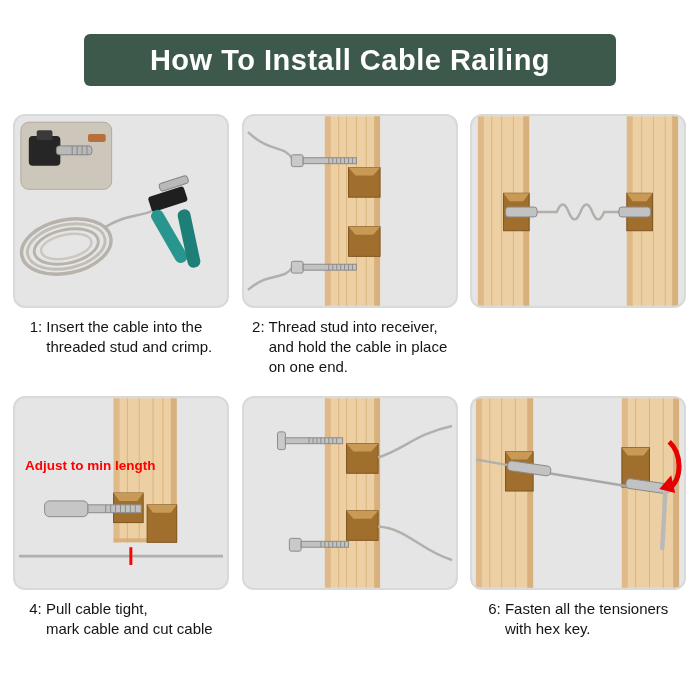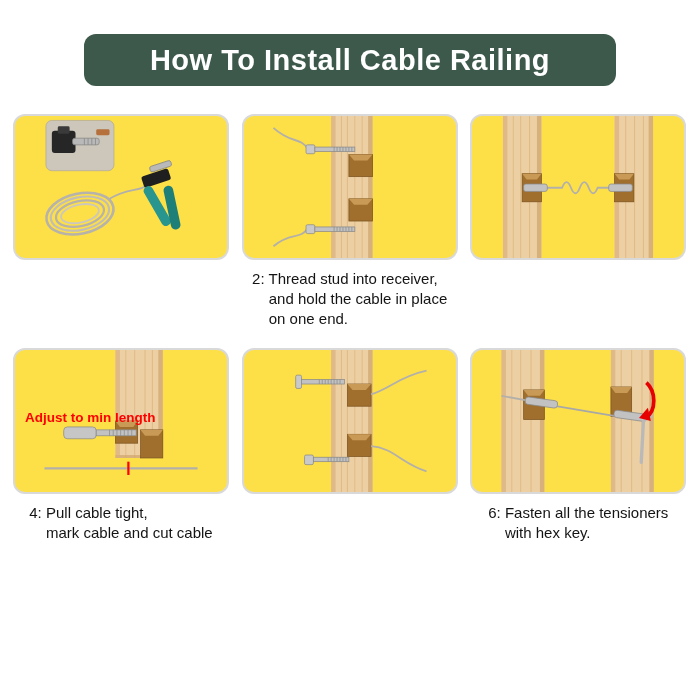--- a/index.html
+++ b/index.html
@@ -2,34 +2,34 @@
 <html><head>
 <meta charset="utf-8">
 <style>
   html,body { margin:0; padding:0; }
   body {
     width:700px; height:700px; background:#ffffff; overflow:hidden;
     font-family:"Liberation Sans", sans-serif;
   }
   .header {
     width:532px; height:52px; margin:34px auto 0; background:#3d594b;
-    border-radius:12px; display:flex; align-items:center; justify-content:center;
+    border-radius:6px; display:flex; align-items:center; justify-content:center;
   }
   .header-title {
     color:#ffffff; font-size:29px; font-weight:bold; letter-spacing:.5px;
   }
   .grid {
     width:674px; margin:28px auto 0;
     display:grid; grid-template-columns:repeat(3,1fr);
     column-gap:12px;
   }
   .cell { width:216px; }
   .panel {
-    height:146px; border:2px solid #d9d9d9; border-radius:12px;
-    background:#fde047; overflow:hidden; position:relative; box-sizing:border-box;
+    height:194px; border:2px solid #d9d9d9; border-radius:12px;
+    background:#e5e5e5; overflow:hidden; position:relative; box-sizing:border-box;
   }
   .panel svg { display:block; width:100%; height:100%; }
   .caption-wrap { height:88px; padding-top:9px; text-align:center; box-sizing:border-box; }
   .caption {
     display:inline-block; text-align:left; font-size:15px; line-height:1.32;
     color:#141414; white-space:pre-wrap;
   }
   .annotation {
     position:absolute; left:10px; top:60px; color:#ff0000;
     font-weight:bold; font-size:13.5px; white-space:nowrap;
@@ -63,20 +63,24 @@
         </g>
         <path d="M92 112 C 118 96 132 104 148 90" stroke="#b3b0ab" stroke-width="2.5" fill="none"></path>
         <g>
           <rect x="146" y="64" width="30" height="8" rx="3" fill="#b9b9b9" stroke="#858585" transform="rotate(-18 161 68)"></rect>
           <rect x="136" y="76" width="38" height="16" rx="3" fill="#1f1f1f" transform="rotate(-18 155 84)"></rect>
           <rect x="150" y="92" width="13" height="60" rx="6" fill="#28968e" transform="rotate(-30 156 122)"></rect>
           <rect x="170" y="94" width="13" height="60" rx="6" fill="#1d7f78" transform="rotate(-12 176 124)"></rect>
         </g>
       </svg>
     </div>
+    <div class="caption-wrap">
+      <div class="caption">1: Insert the cable into the
+    threaded stud and crimp.</div>
+    </div>
   </div>
 
   <div class="cell">
     <div class="panel">
       <svg viewBox="0 0 215 192">
         <g>
           <rect x="82" y="0" width="56" height="192" fill="#eccfa2"></rect>
           <rect x="82" y="0" width="6" height="192" fill="#dfb988"></rect>
           <rect x="132" y="0" width="6" height="192" fill="#d8b07c"></rect>
           <path d="M96 0 v192 M104 0 v192 M114 0 v192 M124 0 v192" stroke="#d4a96e" stroke-width="1" opacity="0.7" fill="none"></path>

